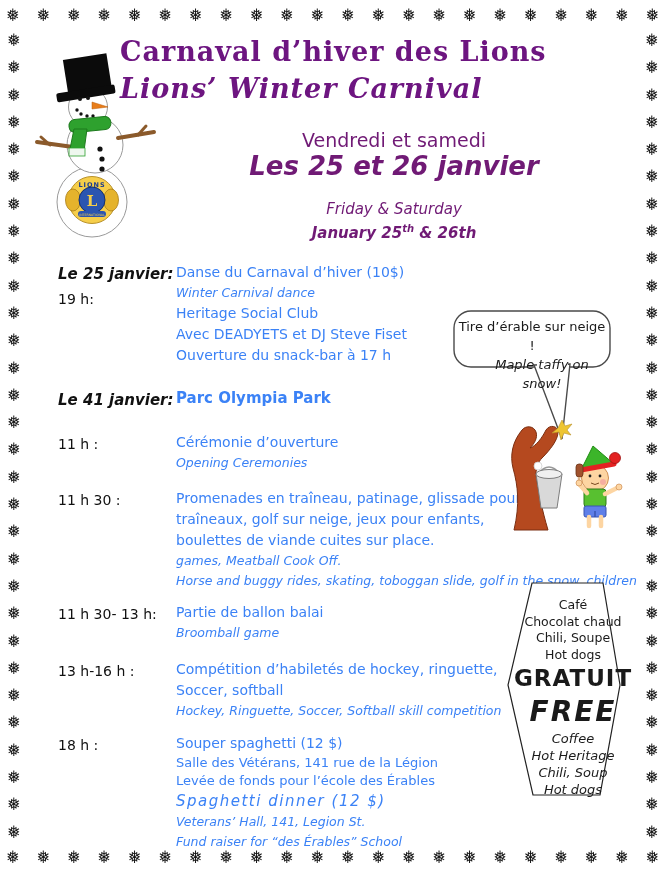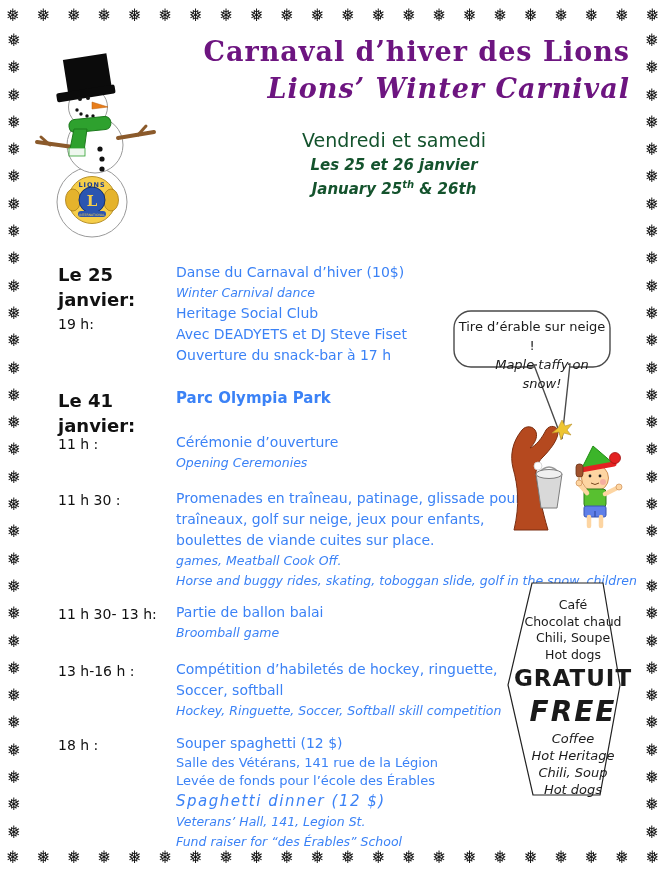--- a/index.html
+++ b/index.html
@@ -9,38 +9,38 @@
   
   .flakes{position:absolute;display:flex;justify-content:space-between;color:#141414;
           font-size:17px;line-height:20px;}
   .flakes-top{left:6px;right:8px;top:5px;}
   .flakes-bottom{left:6px;right:8px;top:847px;}
   .flakes-left{left:3px;top:30px;height:812px;flex-direction:column;width:22px;align-items:center;}
   .flakes-right{right:5px;top:30px;height:812px;flex-direction:column;width:22px;align-items:center;}
   .flake{display:block;}
 
   
-  .title{position:absolute;left:120px;top:36px;width:510px;text-align:right;
+  .title{position:absolute;left:120px;top:36px;width:510px;text-align:left;
          color:var(--title_purple,#6d1580);font-family:"DejaVu Serif",serif;font-weight:bold;}
   .title .fr{font-size:27px;letter-spacing:1px;}
   .title .en{font-size:27px;font-style:italic;margin-top:6px;letter-spacing:1px;}
 
   
-  .dates{position:absolute;left:244px;top:129px;width:300px;text-align:center;color:#14532d;}
+  .dates{position:absolute;left:244px;top:129px;width:300px;text-align:center;color:#701a75;}
   .dates .d1{font-size:19px;}
-  .dates .d2{font-size:15px;font-weight:bold;font-style:italic;margin-top:5px;}
+  .dates .d2{font-size:26px;font-weight:bold;font-style:italic;}
   .dates .d3{font-size:15px;font-style:italic;margin-top:19px;}
   .dates .d4{font-size:15px;font-weight:bold;font-style:italic;margin-top:5px;}
   .dates sup{font-size:10px;}
 
   
   .row{position:absolute;left:58px;display:flex;align-items:flex-start;}
   .row .labels{width:118px;flex:none;}
   .labels .ln{font-size:14px;line-height:25px;color:#111;}
-  .labels .bold{font-size:18px;font-weight:bold;}
+  .labels .bold{font-size:15px;font-weight:bold;font-style:italic;}
   .row .content{width:466px;}
   .content .ln{color:#3b82f6;}
   .content .fr{font-size:14px;line-height:21px;}
   .content .en{font-size:12.5px;font-style:italic;line-height:20px;}
   .content .bold{font-size:15px;font-weight:bold;line-height:21px;}
   .content .frsm{font-size:13px;line-height:18px;}
   .content .enlg{font-size:15px;font-style:italic;letter-spacing:1.5px;line-height:22px;}
 
   
   .bubble-svg{position:absolute;left:448px;top:303px;}
@@ -218,20 +218,21 @@
   </svg>
 
   <div class="title">
     <div class="fr">Carnaval d’hiver des Lions</div>
     <div class="en">Lions’ Winter Carnival</div>
   </div>
 
   <div class="dates">
     <div class="d1">Vendredi et samedi</div>
     <div class="d2">Les 25 et 26 janvier</div>
+    <div class="d3">Friday &amp; Saturday</div>
     <div class="d4"><span>January 25</span><sup>th</sup><span> &amp; 26th</span></div>
   </div>
 
   <svg class="bubble-svg" width="170" height="140" viewBox="0 0 170 140">
     <rect x="6" y="8" width="156" height="56" rx="17" fill="#fff" stroke="#4a4a4a" stroke-width="1.4"></rect>
     <polygon points="86,62 122,61 114,136" fill="#fff" stroke="#4a4a4a" stroke-width="1.4"></polygon>
     <rect x="89" y="57" width="31" height="7" fill="#fff"></rect>
   </svg>
   <div class="bubble-text">
     <div class="fr">Tire d’érable sur neige !</div>

